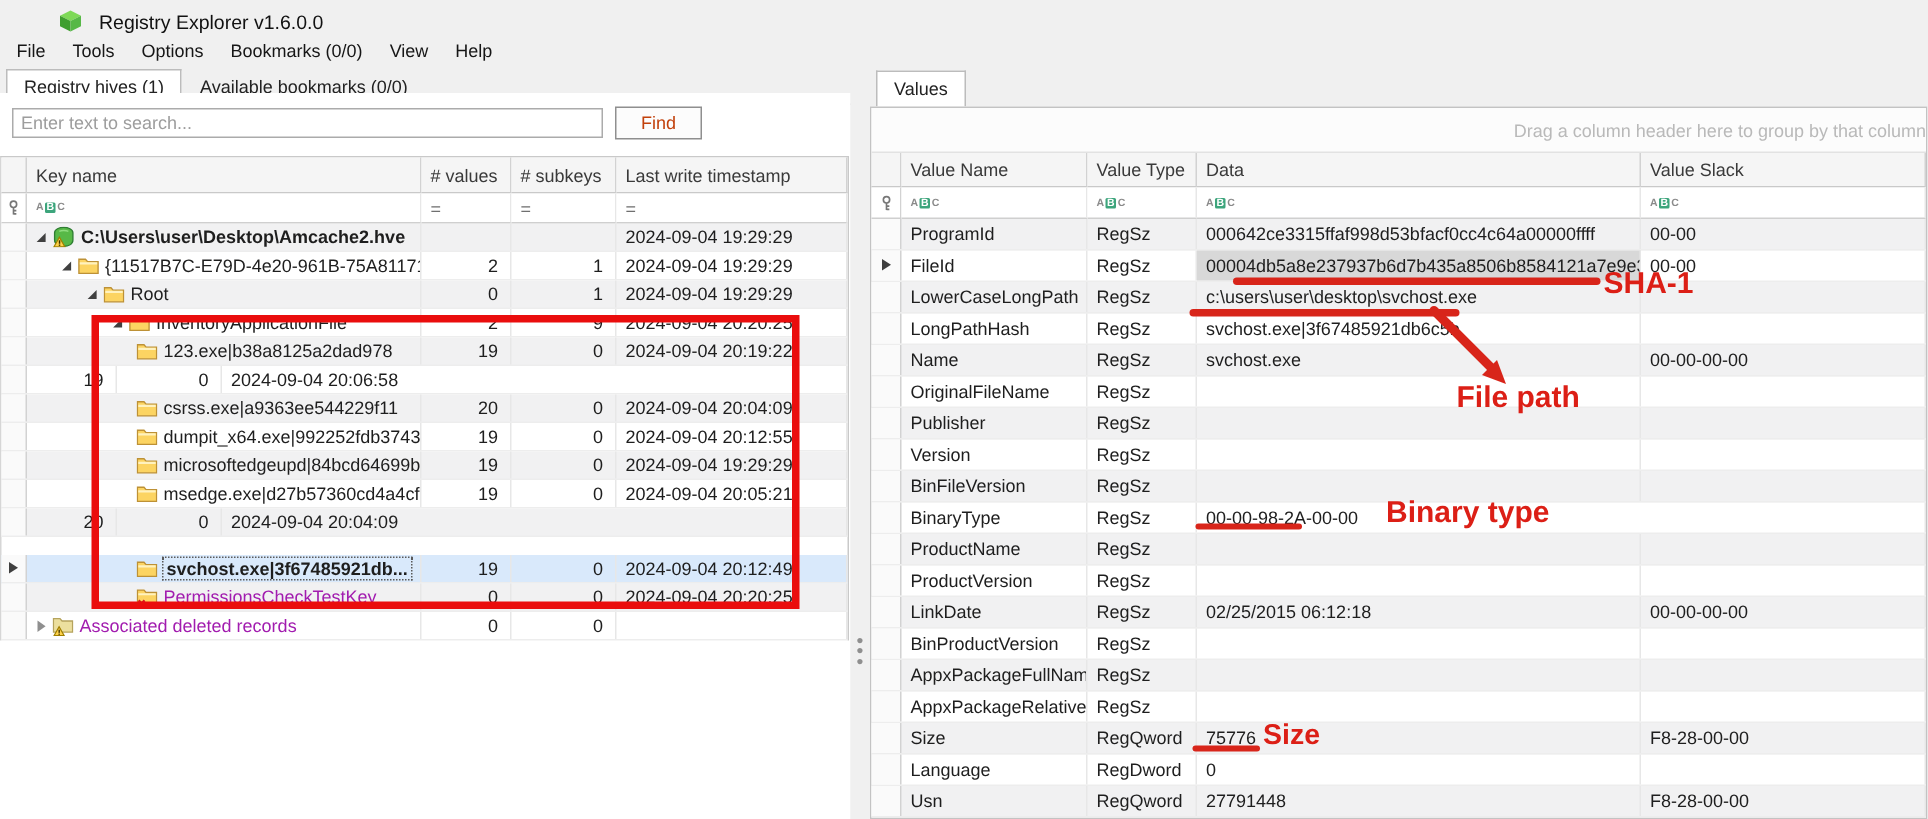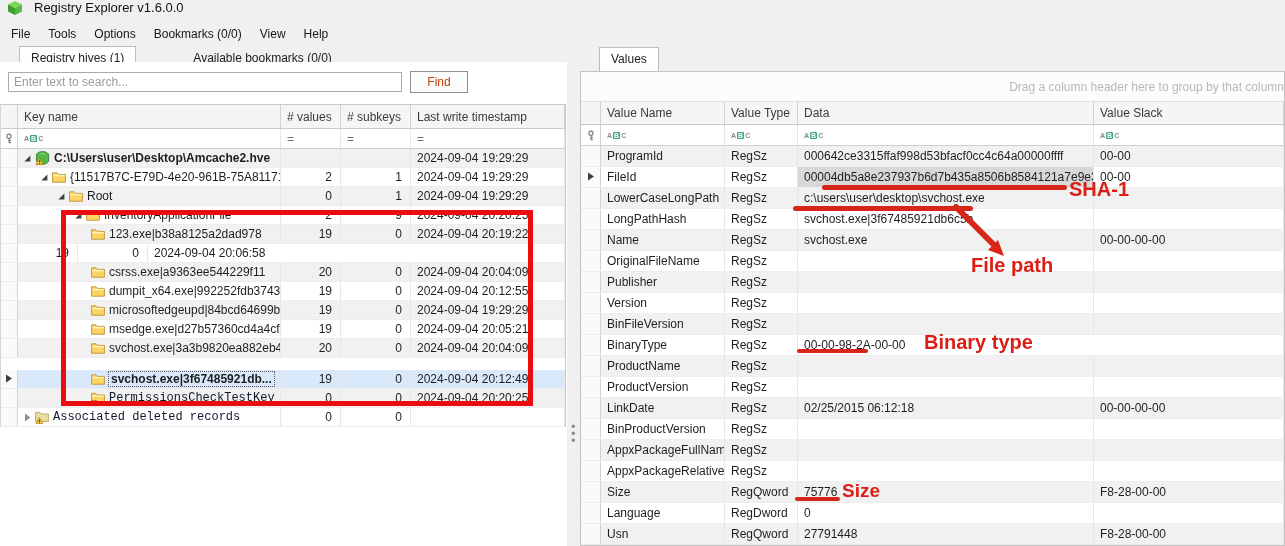--- a/index.html
+++ b/index.html
@@ -4,32 +4,32 @@
 <style>
   html,body{margin:0;padding:0;}
   body{
     width:1285px;height:546px;position:relative;overflow:hidden;
     background:#f0f0f0;
     font-family:"Liberation Sans","DejaVu Sans",sans-serif;
     font-size:12px;color:#1e1e1e;
     -webkit-font-smoothing:antialiased;
   }
   
-  .titlebar{height:22px;display:flex;align-items:flex-start;padding-left:7px;gap:7px;}
+  .titlebar{height:22px;display:flex;align-items:flex-end;padding-left:7px;gap:7px;margin-left:32px;}
   .title-text{font-size:13px;color:#111;}
   .menubar{height:23px;display:flex;align-items:center;padding-left:2px;}
   .menu-item{padding:3px 9px;color:#161616;cursor:default;}
   
   .main{position:absolute;left:0;top:45px;width:1285px;height:501px;}
   .left-col{position:absolute;left:0;top:0;width:567px;height:501px;}
   .splitter{position:absolute;left:567px;top:0;width:13px;height:501px;background:#f0f0f0;}
   .splitter .dots{position:absolute;left:4px;top:378px;color:#8f8f8f;font-size:13px;line-height:7px;letter-spacing:0;}
   .right-col{position:absolute;left:580px;top:0;right:0;height:501px;text-align:right;}
   
-  .tabstrip{height:25px;background:#f0f0f0;border-bottom:1px solid #bcbcbc;display:flex;align-items:flex-end;padding-left:19px;box-sizing:border-box;gap:45px;}
+  .tabstrip{height:25px;background:#f0f0f0;border-bottom:1px solid #bcbcbc;display:flex;align-items:flex-end;padding-left:4px;box-sizing:border-box;}
   .tab{padding:4px 11px 4px 11px;color:#222;border:1px solid transparent;border-bottom:none;cursor:default;}
   .tab.active{background:#fff;border-color:#bcbcbc;position:relative;margin-bottom:-1px;padding-bottom:5px;}
   
   .left-panel{position:absolute;left:0;top:17px;width:567px;height:508px;background:#fff;}
   .search-row{position:relative;height:42px;}
   .search-input{position:absolute;left:8px;top:10px;width:394px;height:20px;box-sizing:border-box;border:1px solid #ababab;padding:0 5px;font:12px "Liberation Sans",sans-serif;color:#333;}
   .search-input::placeholder{color:#9d9d9d;}
   .find-btn{position:absolute;left:410px;top:9px;width:58px;height:22px;box-sizing:border-box;border:1px solid #8f8f8f;background:#fcfcfc;font:12px "Liberation Sans",sans-serif;color:#c2410c;}
   
   .grid{position:relative;box-sizing:border-box;}
@@ -49,21 +49,21 @@
   .t-vals{width:60px;flex:none;}
   .t-sub{width:70px;flex:none;}
   .t-ts{flex:1;}
   .tree-grid .hdr{height:24px;}
   .tree-grid .flt{height:20px;}
   .tree-grid .data{height:19px;}
   .tree-grid .data .g-cell{border-right:1px solid #e7e7e7;}
   .tree-grid .data .t-ind{background:#fafafa;}
   .row-sel{background:#d9e9fb !important;margin-top:12px;}
   .lbl-sel{outline:1px dotted #5a5a5a;padding:0 2px;}
-  .red-text{color:#0f172a;font-family:Liberation Mono, monospace;}
+  .red-text{color:#a21caf;}
   .bold{font-weight:bold;}
   .expander{width:12px;flex:none;display:flex;align-items:center;}
   .node-icon{margin-right:4px;flex:none;display:flex;align-items:center;}
   
   .values-grid{position:absolute;left:0;right:0;top:26px;bottom:0;background:#fff;border:1px solid #c3c3c3;box-sizing:border-box;}
   .groupby{height:30px;line-height:30px;background:#fcfcfc;color:#b9b9b9;padding-left:7px;border-bottom:1px solid #e2e2e2;box-sizing:border-box;}
   .v-ind{width:20px;flex:none;}
   .v-name{width:124px;flex:none;}
   .v-type{width:73px;flex:none;}
   .v-data{width:296px;flex:none;}
@@ -318,29 +318,20 @@
                   </svg>
                 </span>
                 <span>msedge.exe|d27b57360cd4a4cf</span>
               </div>
               <div class="g-cell t-vals num">19</div>
               <div class="g-cell t-sub num">0</div>
               <div class="g-cell t-ts pl6">2024-09-04 20:05:21</div>
             </div>
             <div class="g-row data stripe">
               <div class="g-cell g-ind t-ind"></div>
-              <div class="g-cell t-name" style="padding-left: 73px;">
-                <span class="node-icon">
-                  <svg width="14" height="12" viewBox="0 0 14 12">
-                    <path d="M.6 1.8 L5 1.8 L6.4 3.4 L13.4 3.4 L13.4 11.2 L.6 11.2 Z" fill="#fcd462" stroke="#bd9136" stroke-width="0.9"></path>
-                    <path d="M1.2 4.6 L12.8 4.6" stroke="#fff2bf" stroke-width="1.4"></path>
-                  </svg>
-                </span>
-                <span>svchost.exe|3a3b9820ea882eb4</span>
-              </div>
               <div class="g-cell t-vals num">20</div>
               <div class="g-cell t-sub num">0</div>
               <div class="g-cell t-ts pl6">2024-09-04 20:04:09</div>
             </div>
             <div class="g-row data row-sel">
               <div class="g-cell g-ind t-ind">
                 <span><svg width="8" height="9" viewBox="0 0 8 9">
                     <polygon points="1,0.6 7,4.5 1,8.4" fill="#3f3f3f"></polygon>
                   </svg></span>
               </div>

